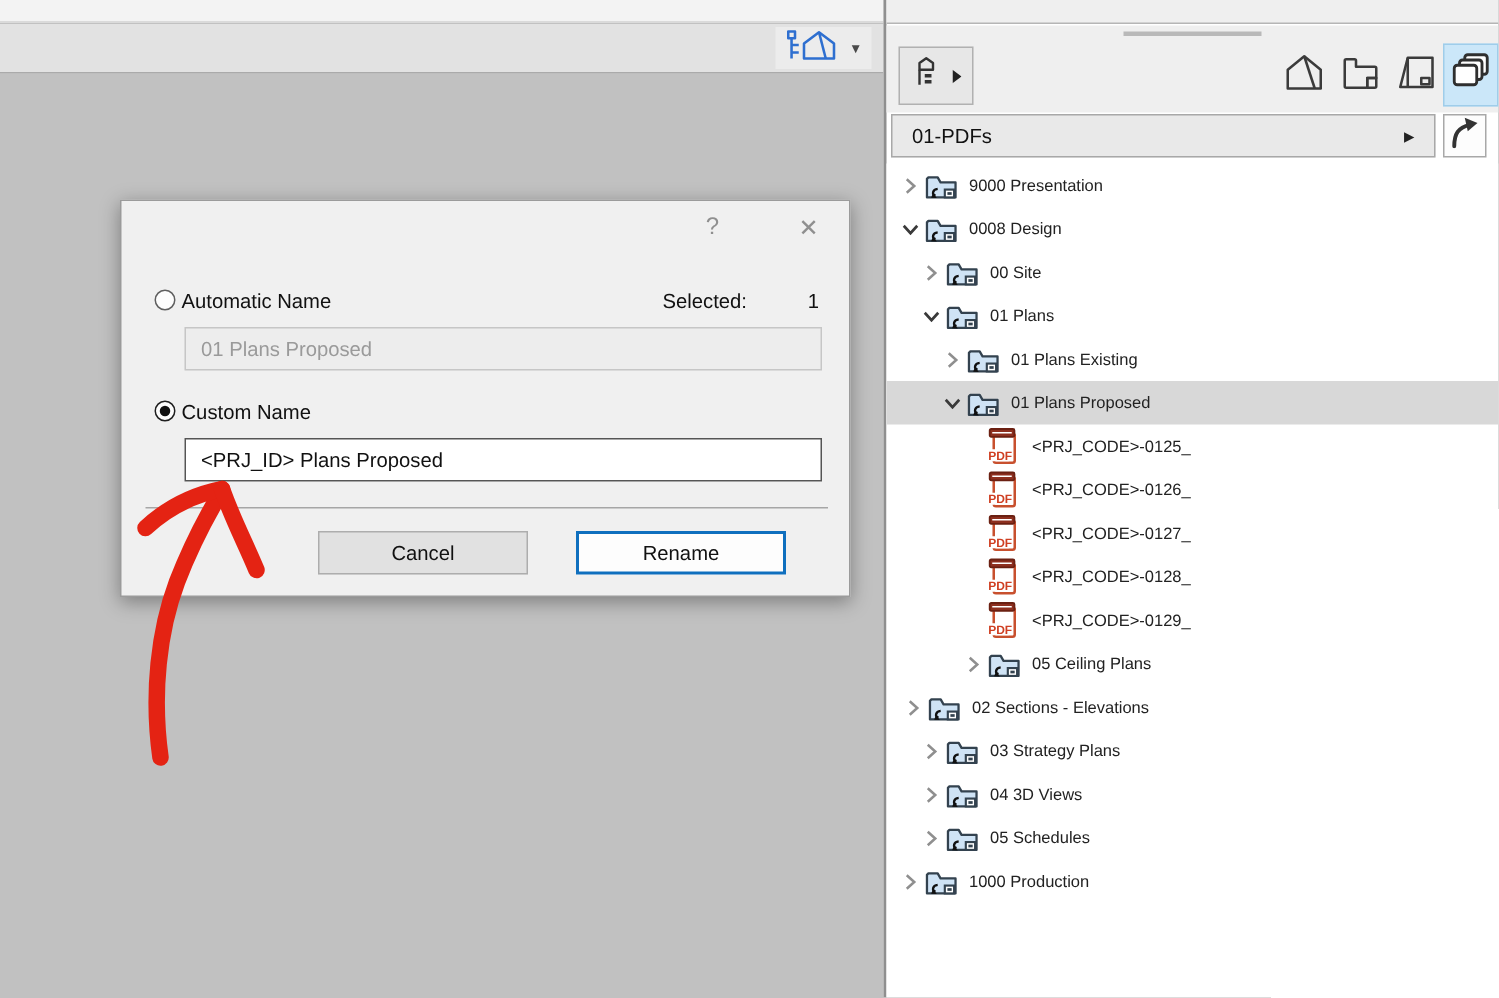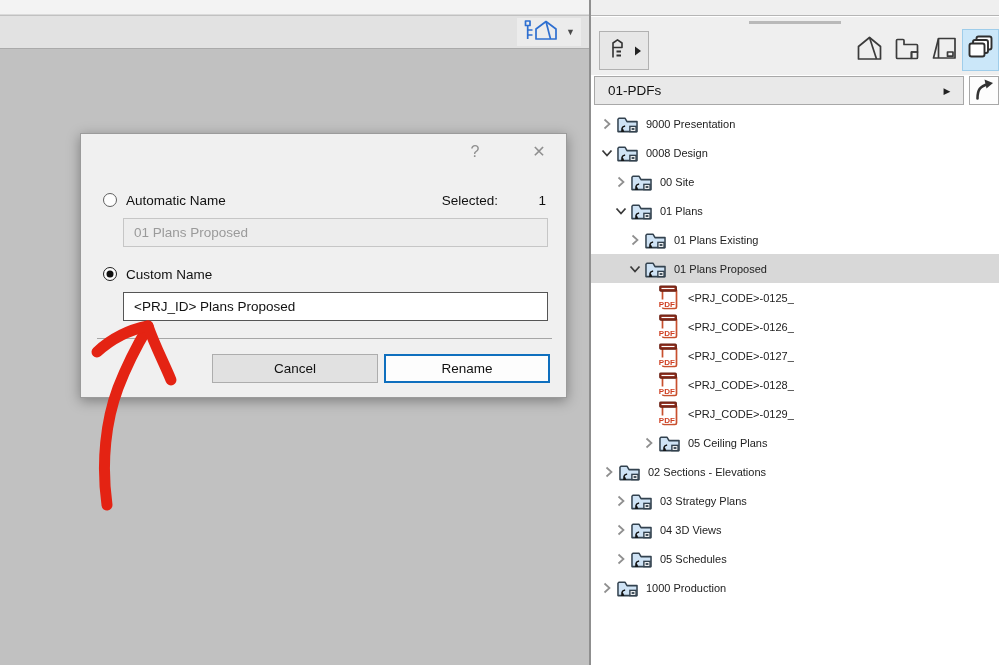--- a/index.html
+++ b/index.html
@@ -27,21 +27,21 @@
     position:absolute; left:80px; top:133px; width:487px; height:265px;
     background:#f0f0f0; border:1px solid #9b9b9b;
     box-shadow:0 3px 12px rgba(0,0,0,.35); z-index:5;
   }
   .dlg-titlebar { position:absolute; left:0; top:0; right:0; height:38px; background:#ffffff; display:flex; align-items:center; padding:0 14px; }
   .dlg-logo { width:22px; height:22px; flex:0 0 auto; }
   .dlg-title { margin-left:11px; font-size:15px; color:#6e6e6e; flex:1; }
   .dlg-help  { position:absolute; left:383px; top:9px; width:22px; text-align:center; font-size:16px; color:#8f8f8f; cursor:pointer; }
   .dlg-close { position:absolute; left:446px; top:8px; width:24px; text-align:center; font-size:16px; color:#8f8f8f; cursor:pointer; }
 
-  .radio-row { position:absolute; display:flex; align-items:center; gap:9px; height:18px; cursor:pointer; }
+  .radio-row { position:absolute; display:flex; align-items:center; gap:4px; height:18px; cursor:pointer; }
   .radio-row.auto   { left:22px; top:57px; }
   .radio-row.custom { left:22px; top:131px; }
   .radio {
     width:14px; height:14px; border-radius:50%;
     border:1.5px solid #5f5f5f; background:#fdfdfd; position:relative; flex:0 0 auto;
   }
   .radio.checked { border-color:#1f1f1f; }
   .radio.checked::after {
     content:""; position:absolute; left:50%; top:50%; width:7px; height:7px;
     transform:translate(-50%,-50%); border-radius:50%; background:#111;
@@ -57,21 +57,21 @@
     font-family:"Liberation Sans",sans-serif; font-size:13.5px; padding:0 10px;
   }
   .field-custom {
     position:absolute; left:42px; top:158px; width:425px; height:29px;
     background:#ffffff; border:1px solid #555555; color:#111;
     font-family:"Liberation Sans",sans-serif; font-size:13.5px; padding:0 10px; outline:none;
   }
   .dlg-divider { position:absolute; left:16px; top:204px; width:455px; height:1px; background:#a6a6a6; }
 
   .btn {
-    position:absolute; top:220px; width:166px; height:29px;
+    position:absolute; top:220px; width:140px; height:29px;
     font-family:"Liberation Sans",sans-serif; font-size:13.5px; color:#111;
     display:flex; align-items:center; justify-content:center; cursor:pointer;
   }
   .btn-cancel { left:131px; background:#e1e1e1; border:1px solid #adadad; }
   .btn-rename { left:303px; background:#fdfdfd; border:2px solid #0f6fbe; }
 
   
   .arrow-svg { position:absolute; left:70px; top:295px; z-index:9; pointer-events:none; }
 
   
@@ -81,21 +81,21 @@
   .grip { position:absolute; left:50%; top:4px; transform:translateX(-50%); width:92px; height:3px; background:#b9b9b9; }
   .tree-btn {
     position:absolute; left:8px; top:14px; width:50px; height:39px;
     background:#e7e7e7; border:1px solid #b1b1b1;
     display:flex; align-items:center; justify-content:center; gap:5px; cursor:pointer;
   }
   .map-icon-bar { position:absolute; right:0; top:12px; display:flex; height:42px; }
   .map-icon { width:37px; height:42px; display:flex; align-items:center; justify-content:center; cursor:pointer; }
   .map-icon.active { background:#cbe7f9; border:1px solid #9fcdea; }
 
-  .path-row { position:absolute; left:3px; top:76px; right:0; height:29px; display:flex; }
+  .path-row { position:absolute; left:3px; top:76px; right:8px; height:29px; display:flex; }
   .path-bar {
     width:375px; height:29px; background:#e9e9e9; border:1px solid #a8a8a8;
     display:flex; align-items:center; padding:0 13px; font-size:13.5px; color:#111; cursor:pointer;
   }
   .path-bar .expand { margin-left:auto; font-size:9px; color:#222; }
   .up-btn {
     width:30px; height:29px; margin-left:5px; background:#fdfdfd; border:1px solid #a8a8a8;
     display:flex; align-items:center; justify-content:center; cursor:pointer;
   }
 

